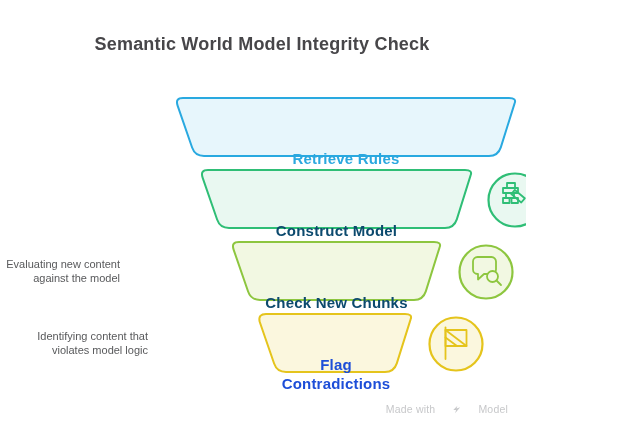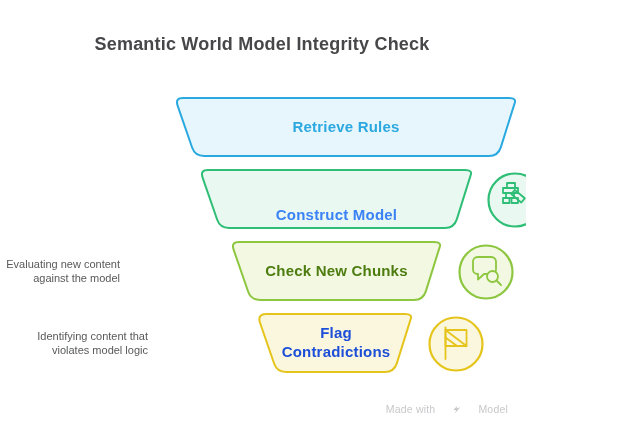--- a/index.html
+++ b/index.html
@@ -12,21 +12,21 @@
     text-align:center;font-size:18px;font-weight:bold;color:#474649;letter-spacing:.2px;
   }
   .shapes{position:absolute;left:0;top:0;}
   .shapes path{stroke-width:2;}
   .step-desc{
     position:absolute;width:132px;text-align:right;
     font-size:11px;line-height:1.28;color:#58595b;transform:translateY(-50%);
   }
   .step-title{
     position:absolute;text-align:center;transform:translateY(-50%);
-    font-size:15px;font-weight:bold;letter-spacing:.2px;line-height:1.25;
+    font-size:15px;font-weight:bold;letter-spacing:.2px;line-height:1.25;margin-top:32px;
   }
   .step-icon{position:absolute;width:58px;height:58px;}
   .step-icon svg{display:block;}
   .footer{
     position:absolute;right:18px;top:403px;display:flex;align-items:center;gap:16px;
     font-size:10.5px;color:#c7c8ca;letter-spacing:.2px;
   }
   .footer svg{display:block;}
 </style>
 </head>
@@ -51,35 +51,35 @@
       <rect x="15.5" y="34" width="24" height="4.5" rx="1.5"></rect>
       <path d="M19 38.5 v6 l3.2 -2.8 l3.2 2.8 v-6"></path>
       <circle cx="21.5" cy="18" r="1.1" fill="currentColor" stroke="none"></circle>
       <circle cx="21.5" cy="22.5" r="1.1" fill="currentColor" stroke="none"></circle>
       <circle cx="21.5" cy="27" r="1.1" fill="currentColor" stroke="none"></circle>
       <path d="M26 22.5 H36"></path>
       <path d="M31.5 17.5 L37.5 22.5 L31.5 27.5"></path>
     </svg>
   </div>
 
-  <div class="step-title" style="left: 200px; width: 273px; top: 215px; color: #3b82f6;">Construct Model</div>
+  <div class="step-title" style="left: 200px; width: 273px; top: 199px; color: #0c4a6e;">Construct Model</div>
   <div class="step-icon" style="left: 486px; top: 171px; color: rgb(47, 190, 118); --fill: #e9f8f1;">
     <svg width="58" height="58" viewBox="0 0 58 58" fill="none" stroke="currentColor" stroke-width="1.8" stroke-linecap="round" stroke-linejoin="round">
       <circle cx="29" cy="29" r="26.5" fill="var(--fill)" stroke-width="2.2"></circle>
       <rect x="21" y="12" width="8" height="5"></rect>
       <rect x="17" y="17" width="15" height="5"></rect>
       <rect x="20" y="22" width="8" height="5"></rect>
       <rect x="17" y="27" width="6.5" height="5"></rect>
       <rect x="25.5" y="27" width="6.5" height="5"></rect>
       <rect x="27" y="19" width="13" height="5.5" transform="rotate(40 28 21.5)"></rect>
     </svg>
   </div>
 
   <div class="step-desc" style="right:406px;top:271px;">Evaluating new content against the model</div>
-  <div class="step-title" style="left: 231px; width: 211px; top: 271px; color: #4d7c0f;">Check New Chunks</div>
+  <div class="step-title" style="left: 231px; width: 211px; top: 271px; color: #0c4a6e;">Check New Chunks</div>
   <div class="step-icon" style="left: 457px; top: 243px; color: rgb(141, 198, 63); --fill: #f2f8e2;">
     <svg width="58" height="58" viewBox="0 0 58 58" fill="none" stroke="currentColor" stroke-width="1.8" stroke-linecap="round" stroke-linejoin="round">
       <circle cx="29" cy="29" r="26.5" fill="var(--fill)" stroke-width="2.2"></circle>
       <path d="M20.5 14 H34.5 A4.5 4.5 0 0 1 39 18.5 V26.5 A4.5 4.5 0 0 1 34.5 31 H27 L21 36.5 V31 H20.5 A4.5 4.5 0 0 1 16 26.5 V18.5 A4.5 4.5 0 0 1 20.5 14 Z"></path>
       <circle cx="35.5" cy="33.5" r="5.5" fill="var(--fill)"></circle>
       <path d="M39.5 37.5 L44 42"></path>
     </svg>
   </div>
 
   <div class="step-desc" style="right:378px;top:343px;text-align:right;">Identifying content that violates model logic</div>

